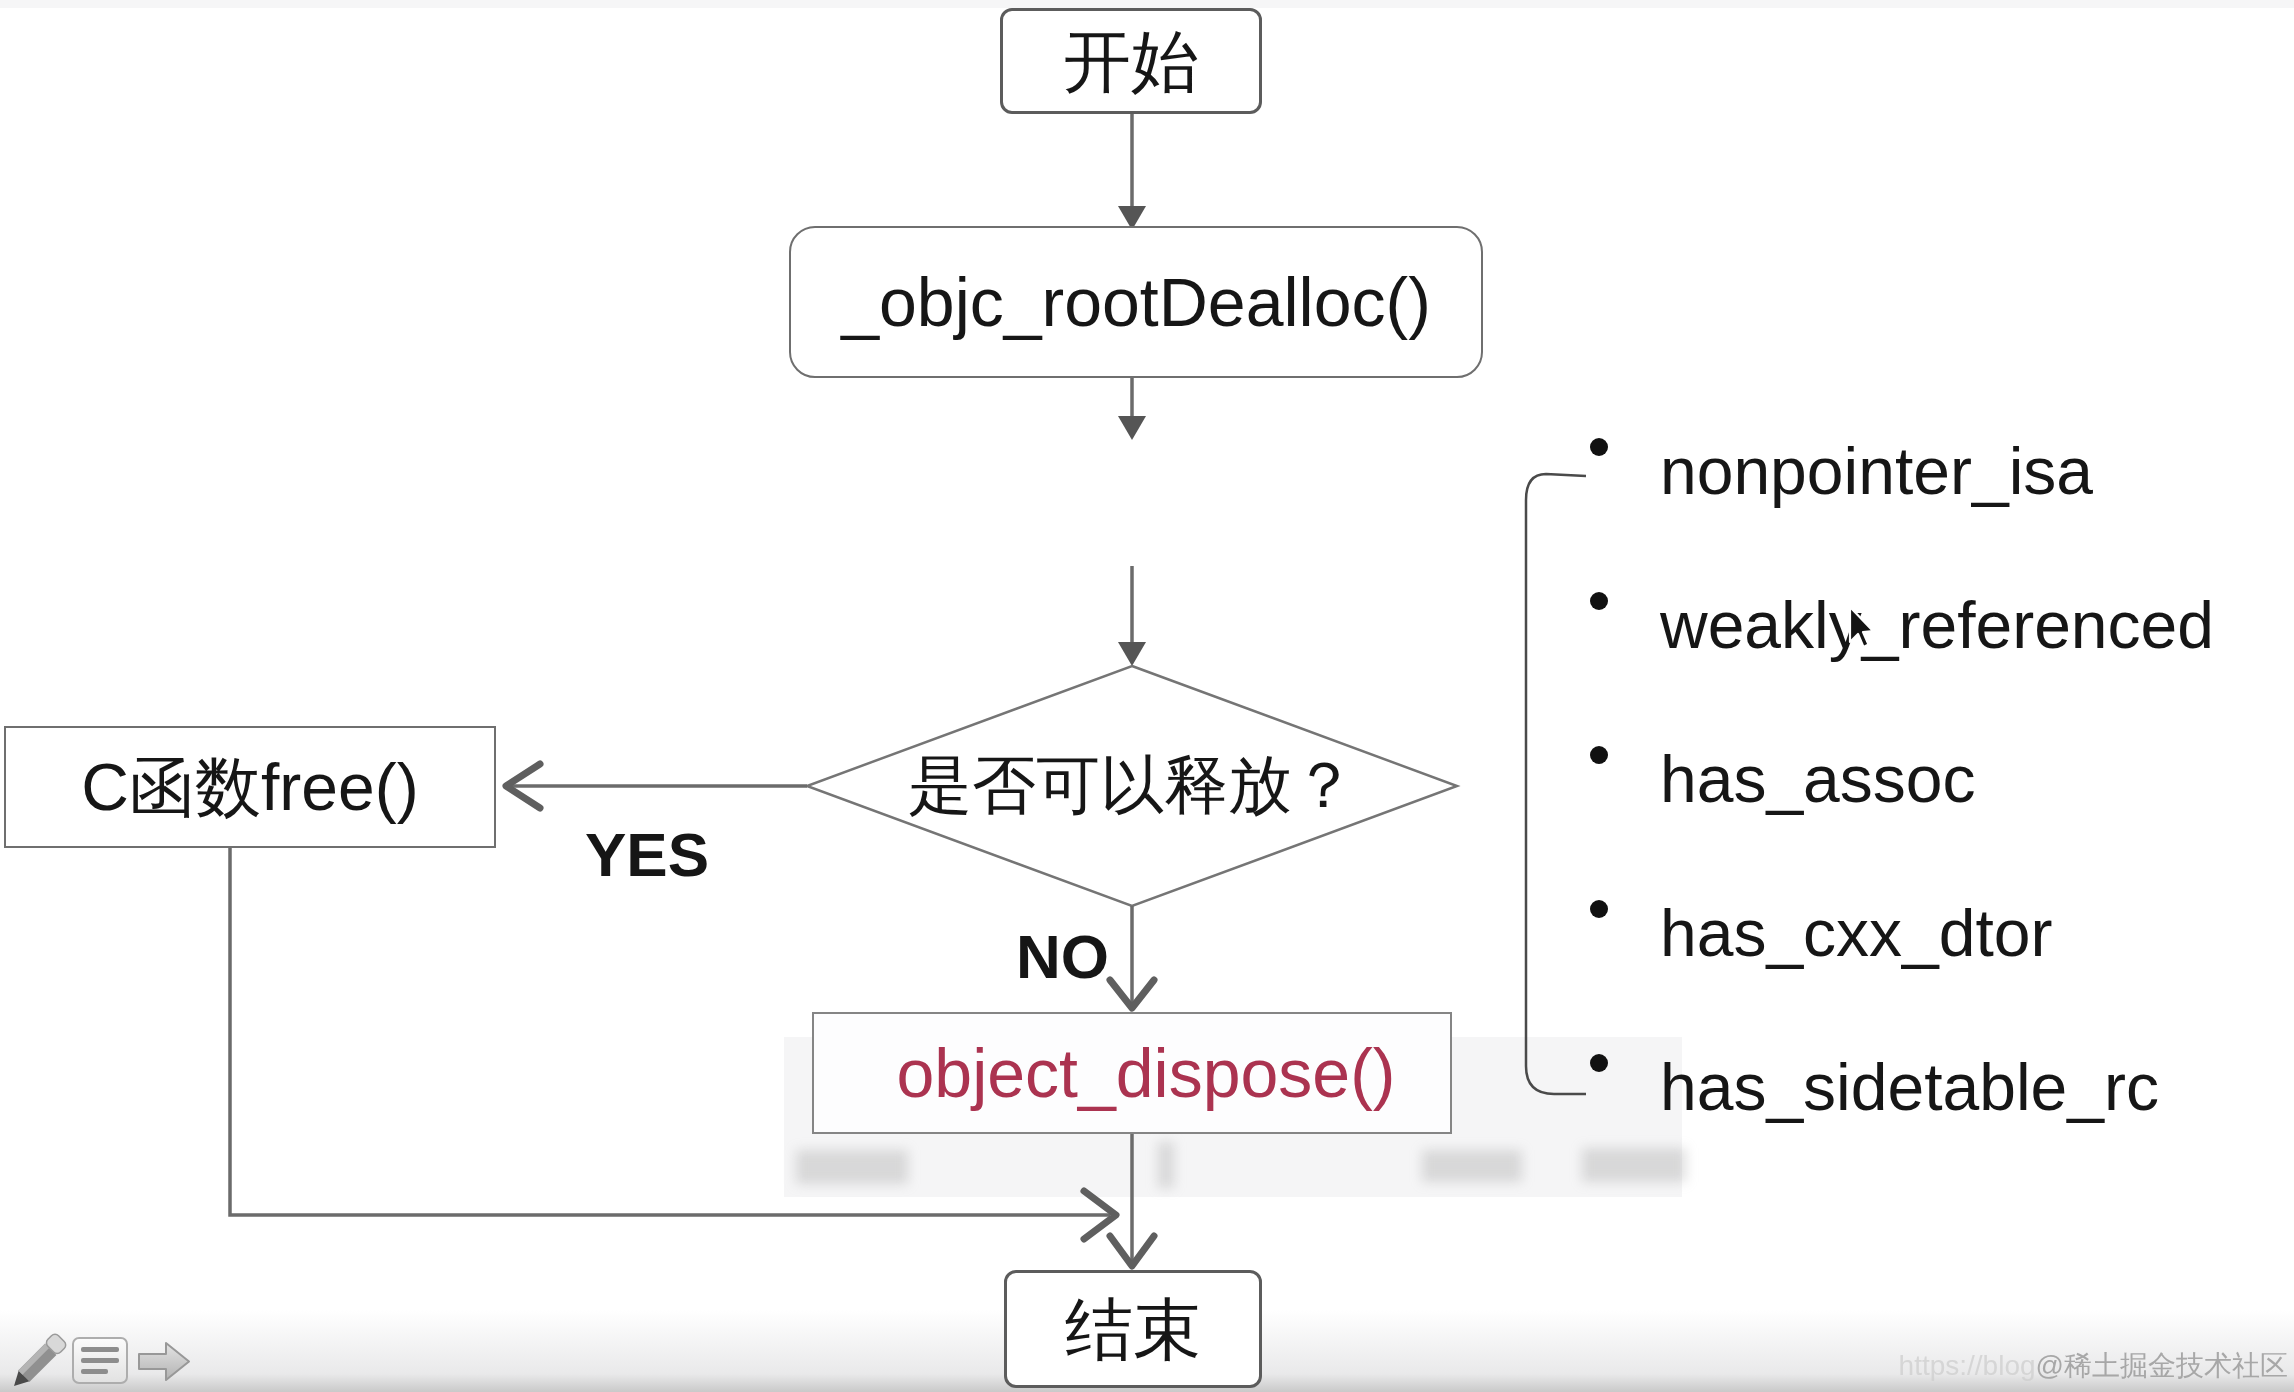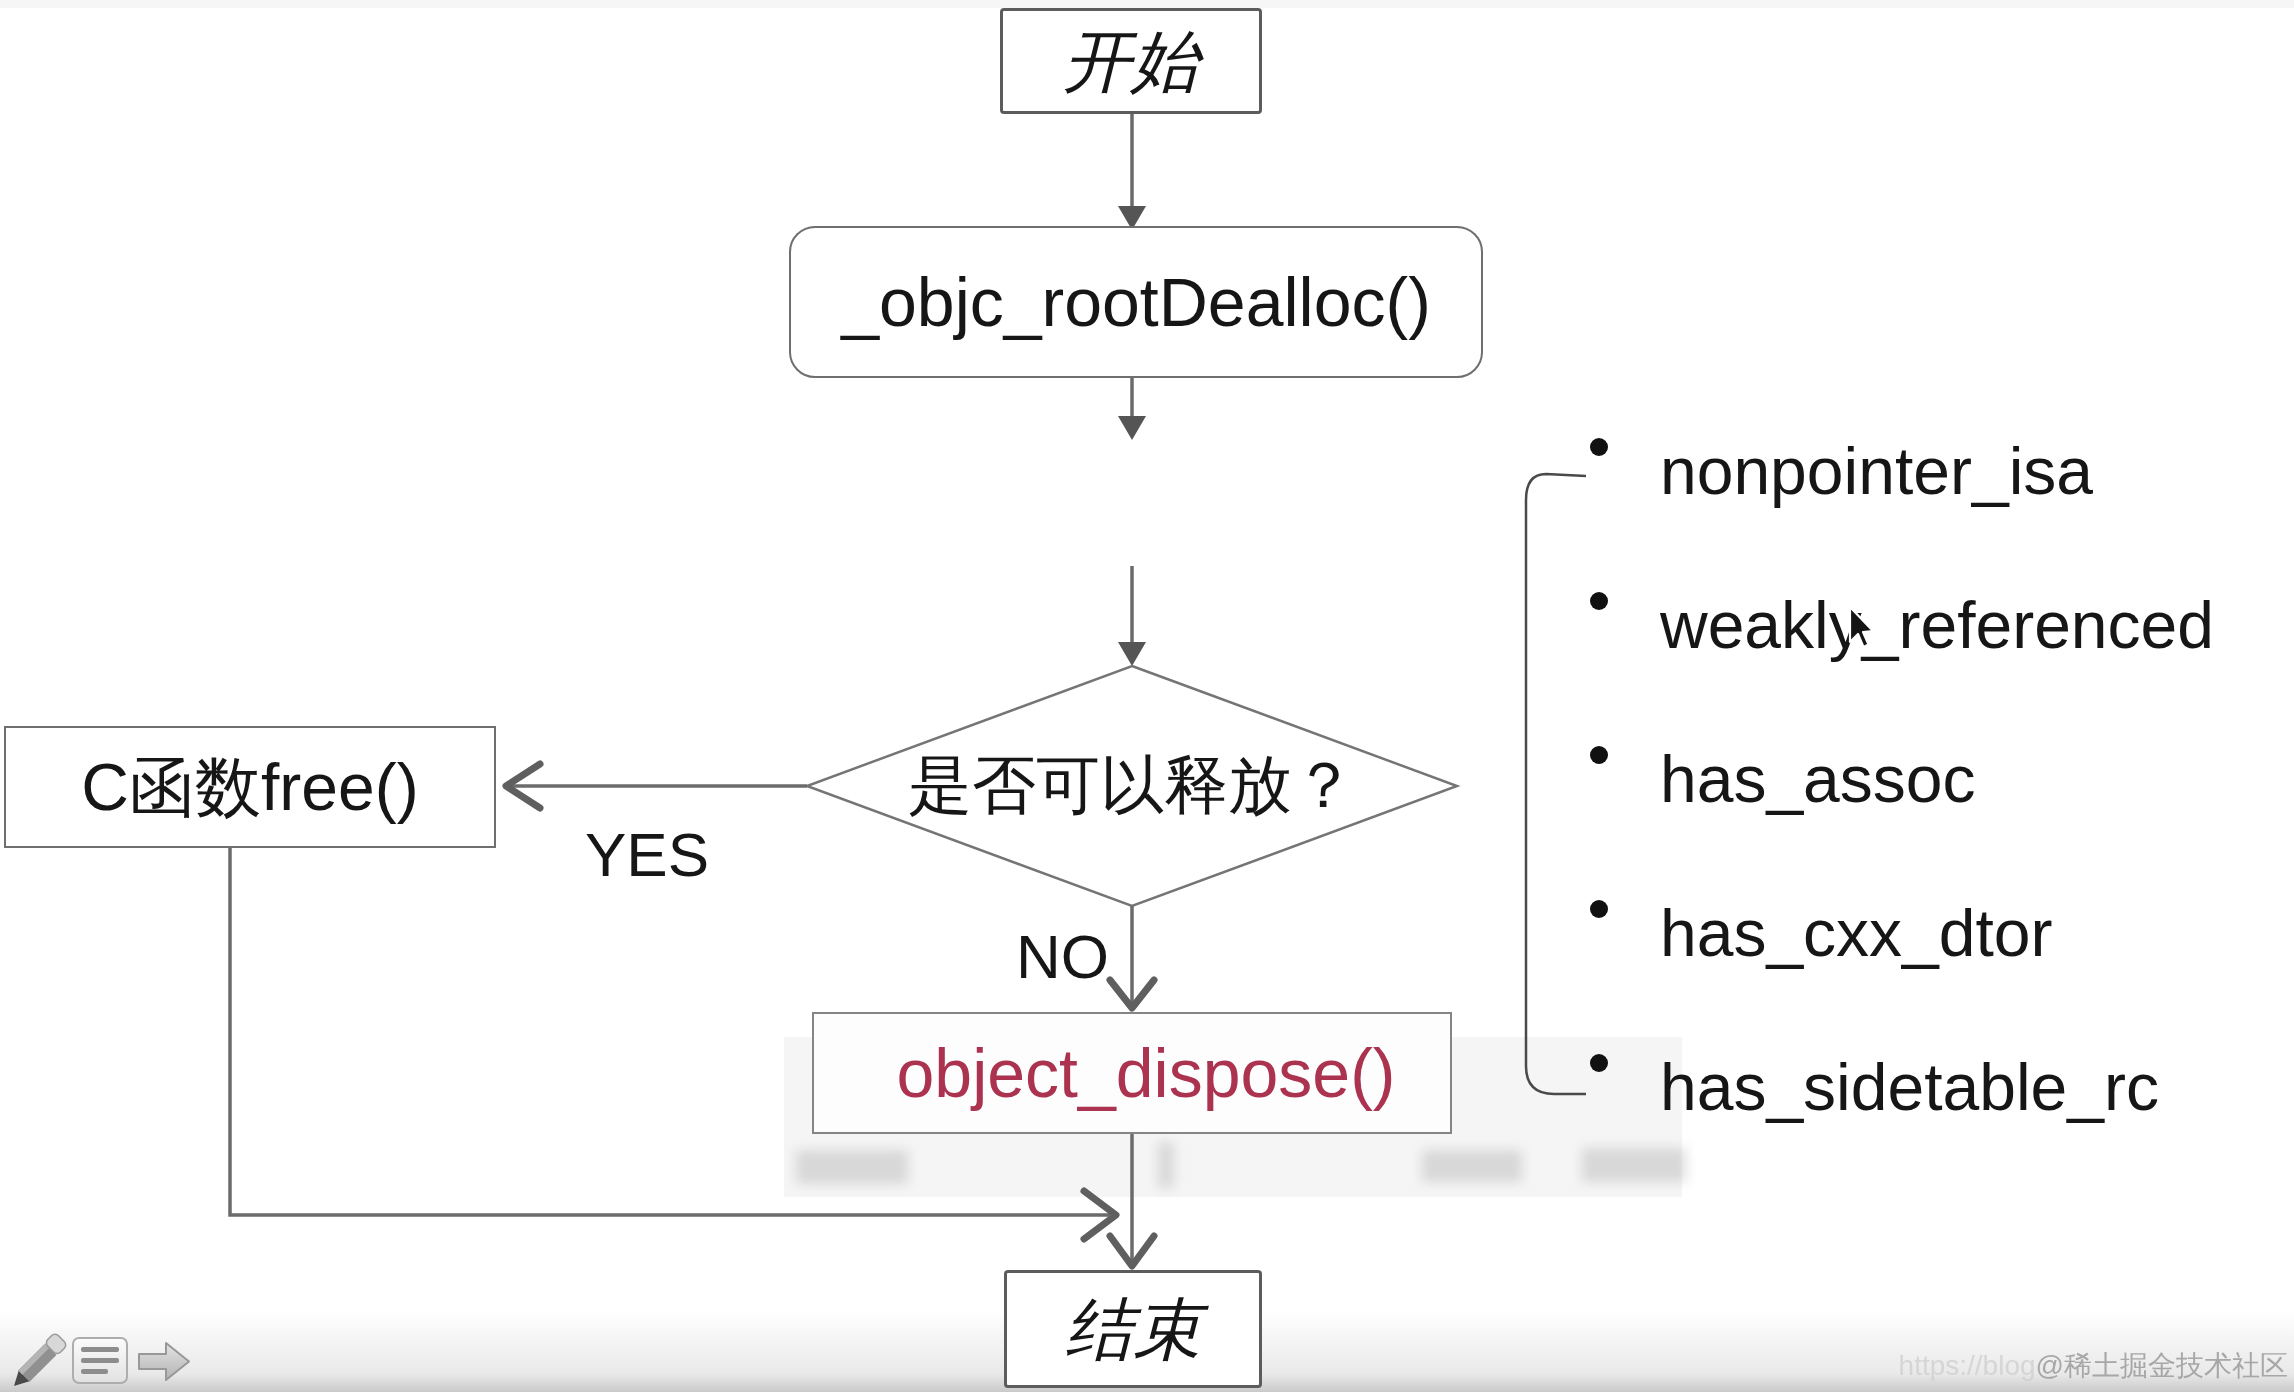--- a/index.html
+++ b/index.html
@@ -8,32 +8,32 @@
     background:#ffffff;
     font-family:"Liberation Sans","DejaVu Sans",sans-serif;
     color:#161616;
   }
   .top-strip{position:absolute;left:0;top:0;width:2294px;height:8px;background:#f6f6f7;}
   .bottom-fade{position:absolute;left:0;top:1310px;width:2294px;height:82px;
     background:linear-gradient(180deg,rgba(233,233,234,0) 0%,#e9e9ea 78%,#c9c9c9 100%);}
   
   .node{position:absolute;display:flex;align-items:center;justify-content:center;
     background:#ffffff;border:2.5px solid #6f6f6f;box-sizing:border-box;z-index:3;}
-  .node.rounded{border:3px solid #5c5c5c;border-radius:4px;font-style:italic;}
+  .node.rounded{border:3px solid #5c5c5c;border-radius:12px;}
   .node .lbl{white-space:nowrap;line-height:1;}
   .n-start{left:1000px;top:8px;width:262px;height:106px;font-size:68px;}
   .n-objc{left:789px;top:226px;width:694px;height:152px;font-size:68px;border-radius:26px;}
   .n-rootd{left:889px;top:442px;width:474px;height:124px;font-size:68px;}
   .n-cfree{left:4px;top:726px;width:492px;height:122px;font-size:66px;}
   .n-dispose{left:812px;top:1012px;width:640px;height:122px;font-size:68px;background:#fdfdfe;border-color:#858585;padding-left:28px;}
   .n-dispose .lbl{color:#ab3350;}
   .n-end{left:1004px;top:1270px;width:258px;height:118px;font-size:68px;}
   .diamond-label{position:absolute;left:832px;top:753px;width:600px;text-align:center;
     font-size:64px;line-height:1;z-index:3;}
-  .edge-label{position:absolute;font-size:62px;line-height:1;z-index:3;}
+  .edge-label{position:absolute;font-size:62px;line-height:1;z-index:3;font-weight:bold;}
   .lbl-yes{left:585px;top:824px;}
   .lbl-no{left:1016px;top:926px;}
   
   .ghost-band{position:absolute;left:784px;top:1037px;width:898px;height:160px;background:#f5f5f6;z-index:1;}
   .smudge{position:absolute;background:rgba(150,150,150,.30);filter:blur(6px);z-index:1;}
   .sm1{left:796px;top:1150px;width:112px;height:34px;}
   .sm2{left:1158px;top:1142px;width:16px;height:46px;}
   .sm3{left:1422px;top:1150px;width:100px;height:32px;}
   .sm4{left:1582px;top:1148px;width:104px;height:34px;}
   

